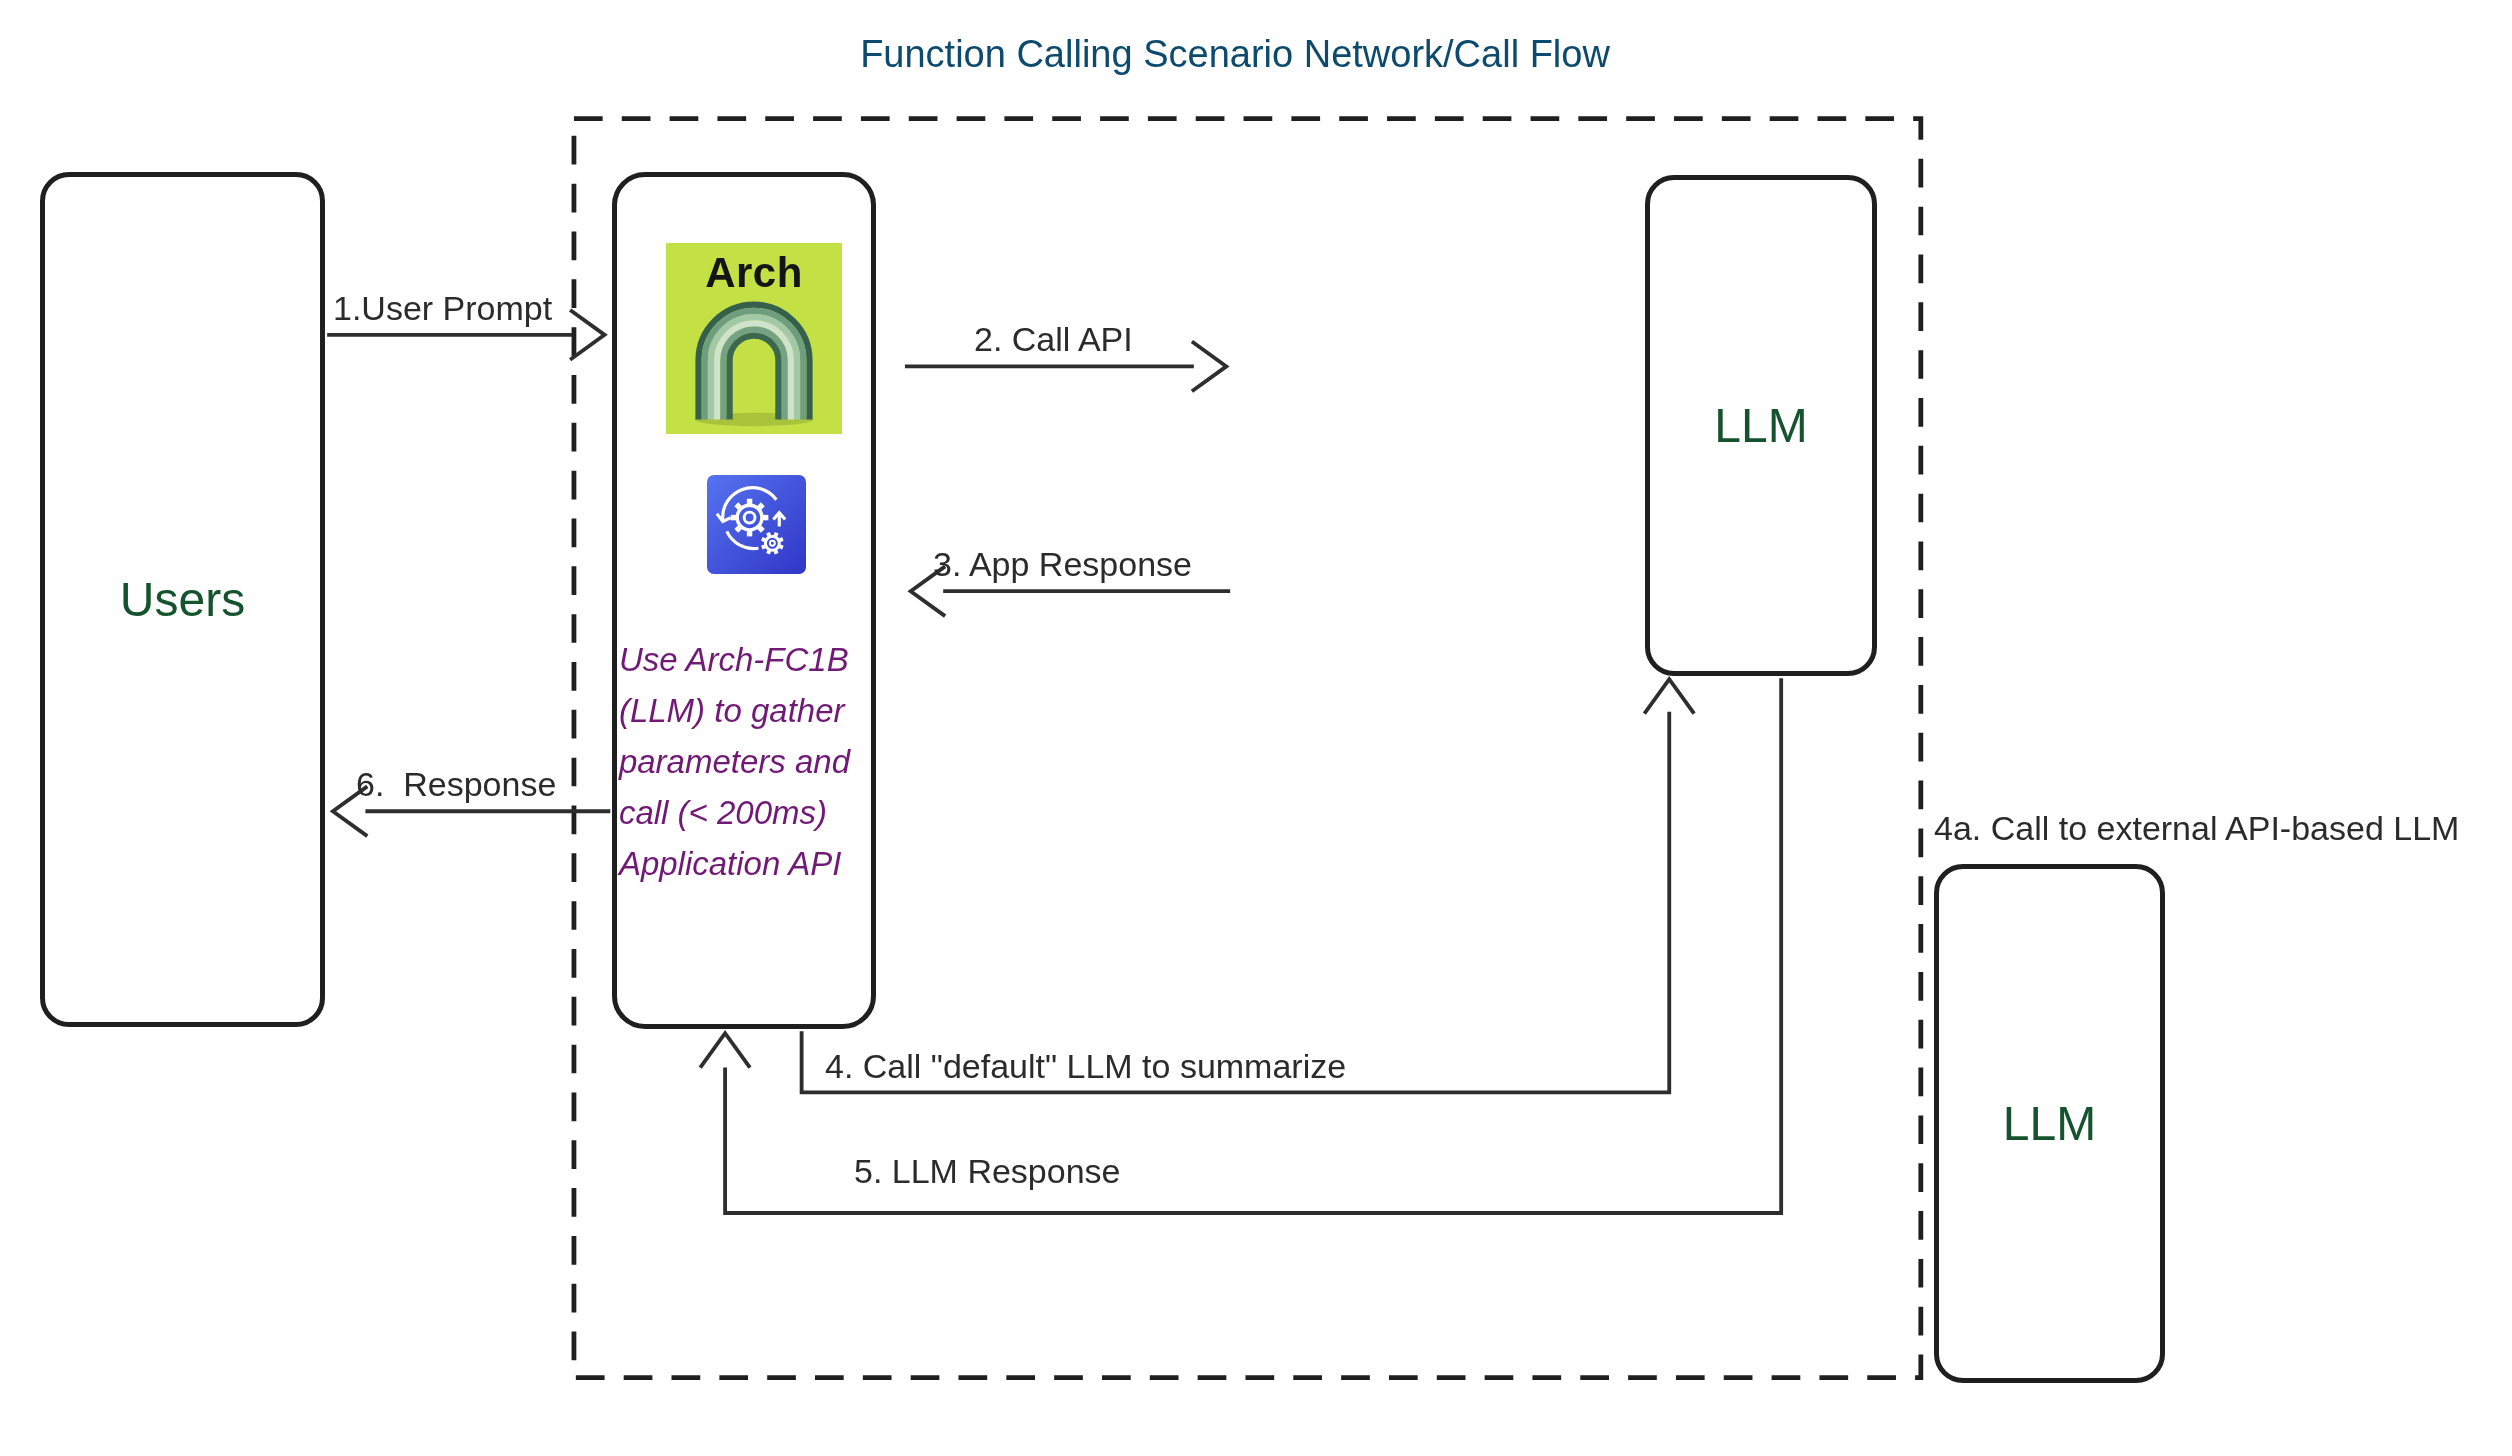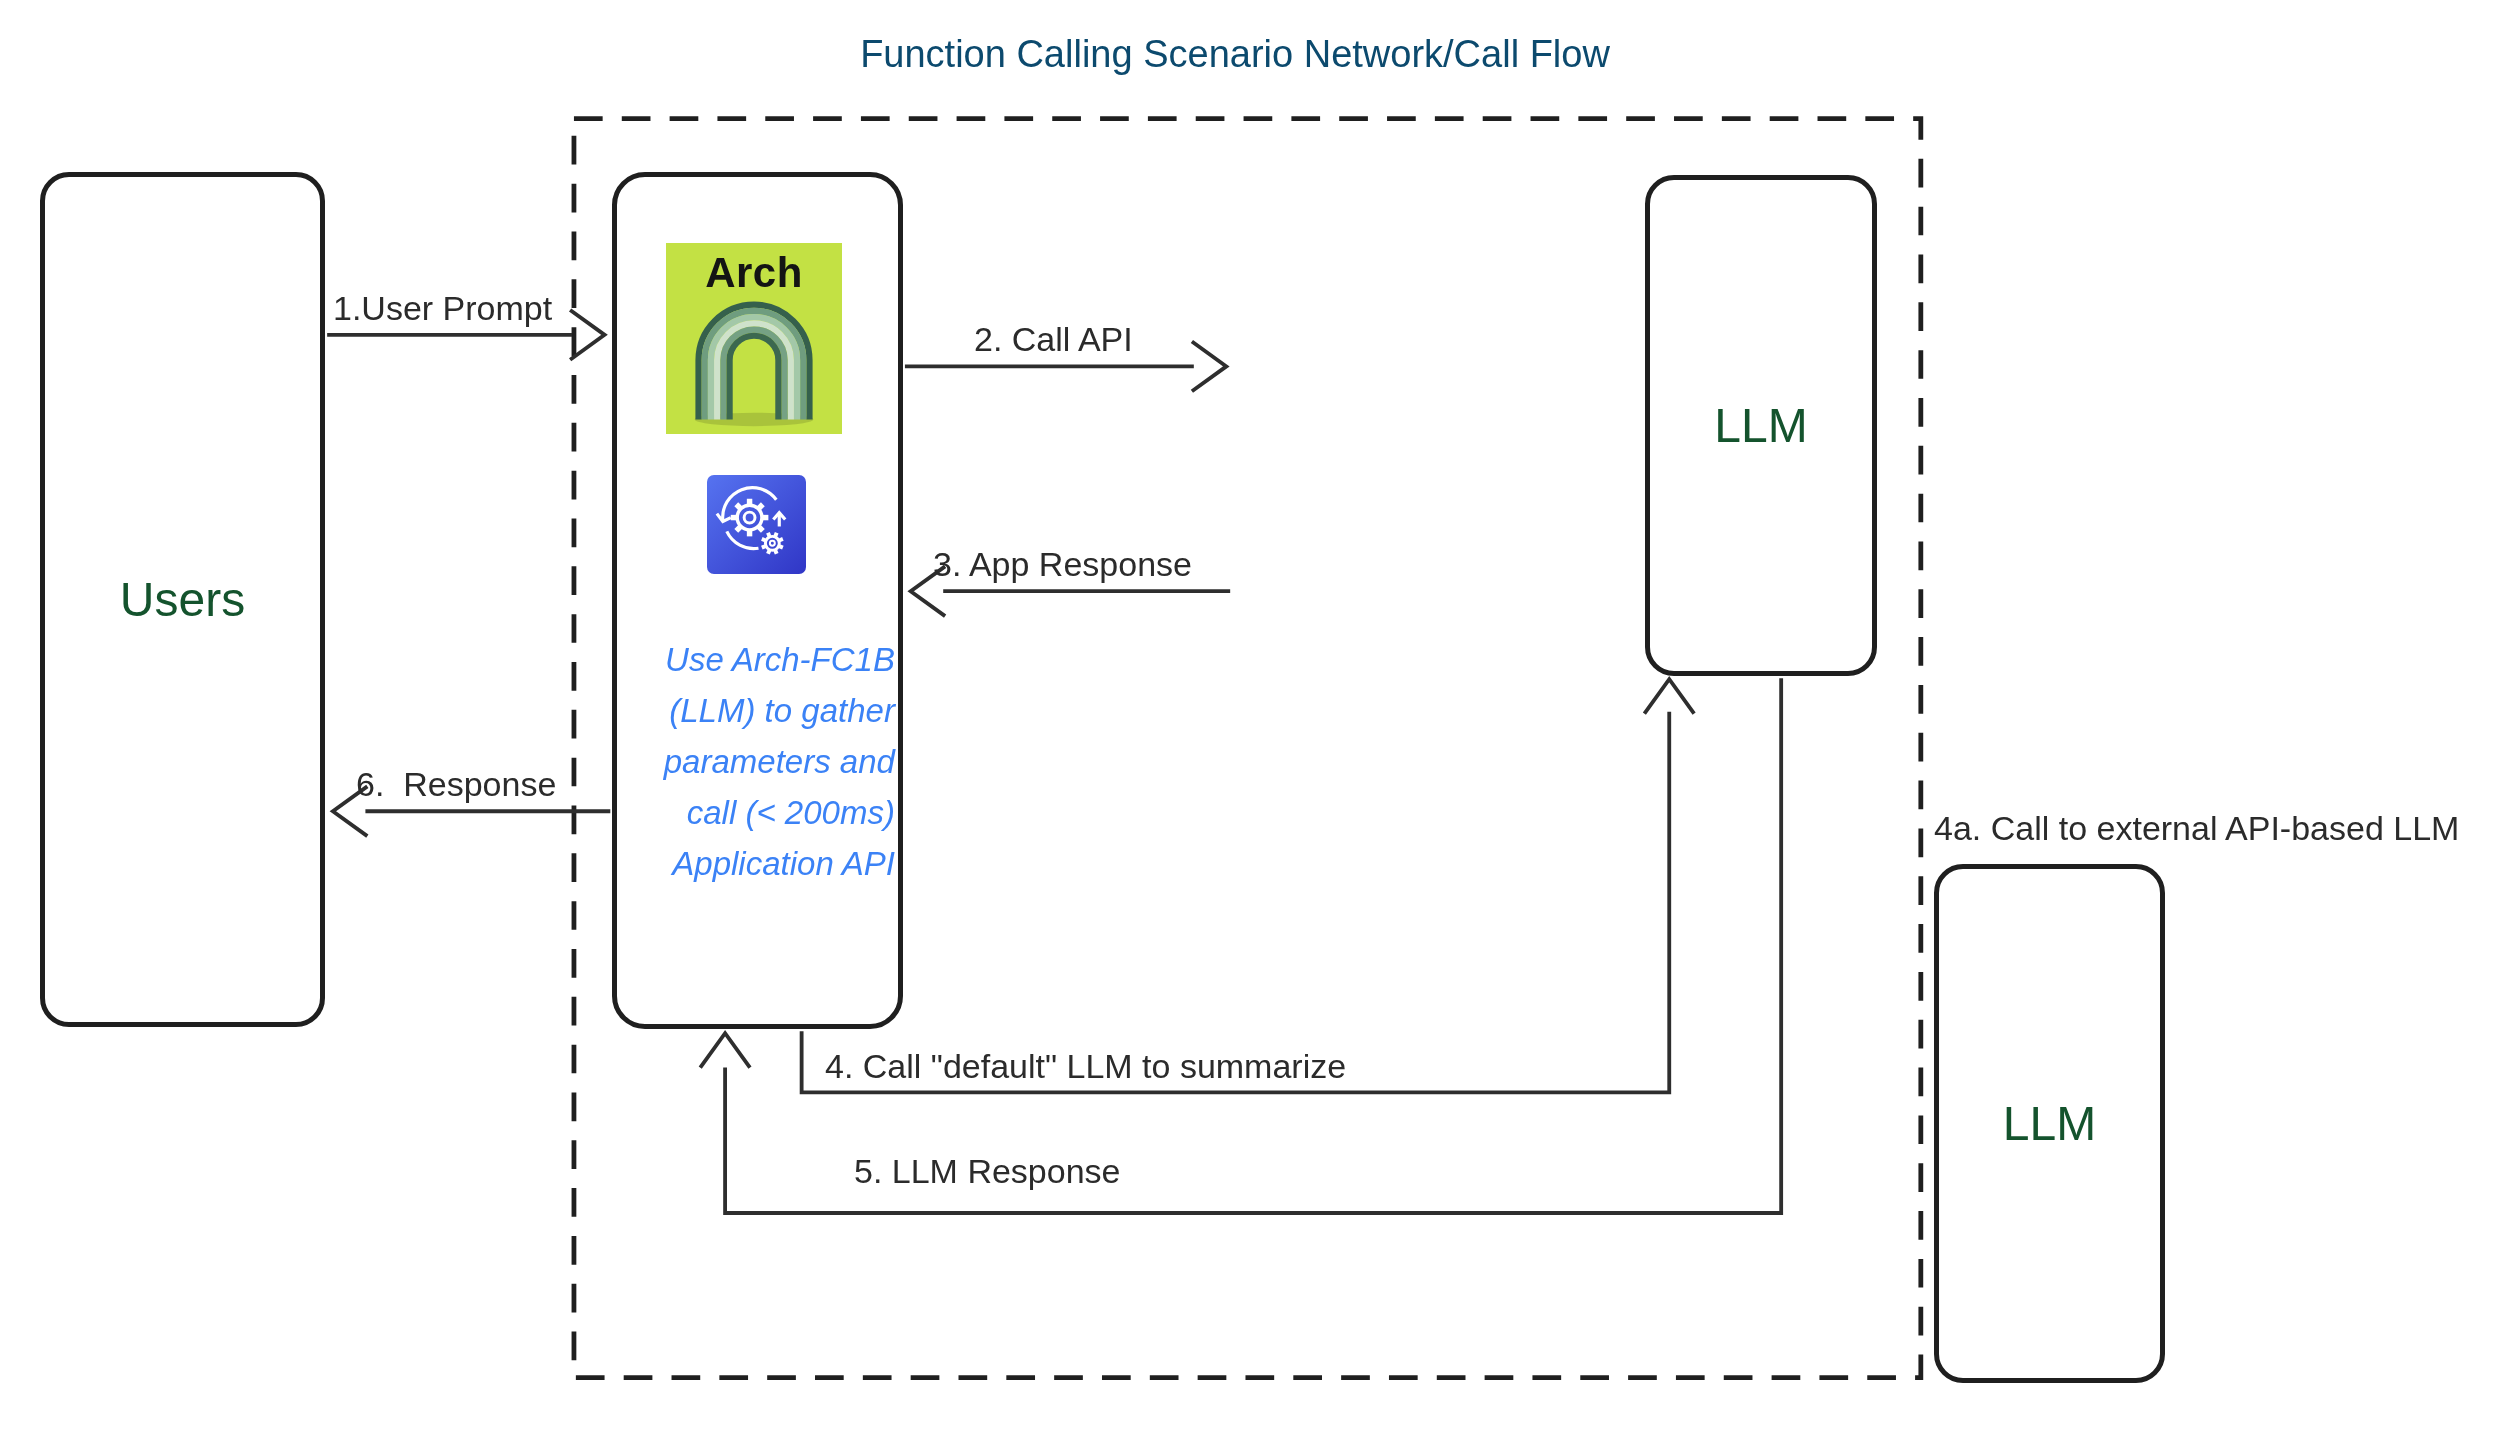--- a/index.html
+++ b/index.html
@@ -14,31 +14,31 @@
   svg.wires{position:absolute;left:0;top:0;}
   .node{
     position:absolute;border:5.7px solid #1f1f1f;border-radius:29px;background:#ffffff;
     display:flex;align-items:center;justify-content:center;box-sizing:border-box;
   }
   .node-label{font-size:48px;color:#14532d;}
   #users{left:40px;top:172px;width:285px;height:855px;}
   #app{left:1230px;top:172px;width:289px;height:855px;}
   #llm-internal{left:1645px;top:175px;width:232px;height:501px;}
   #llm-external{left:1934px;top:864px;width:231px;height:519px;}
-  #arch{left:612px;top:172px;width:291px;height:857px;border-radius:33px;display:block;}
+  #arch{left:612px;top:172px;width:264px;height:857px;border-radius:33px;display:block;}
   .arch-logo{
     position:absolute;left:49px;top:66px;width:176px;height:191px;
     background:#c3e144;overflow:hidden;
   }
   .arch-logo-text{text-align:center;font-weight:700;font-size:42px;color:#141414;margin-top:5.7px;letter-spacing:0.5px;}
   .arch-mark{display:block;margin:0 auto;}
   .gear-badge{position:absolute;left:90px;top:298px;width:99px;height:99px;}
   .arch-note{
-    position:absolute;left:1.9px;top:457px;width:276px;text-align:right;
-    font-style:italic;font-size:33px;line-height:51px;color:#3b82f6;
+    position:absolute;left:1.9px;top:457px;width:276px;text-align:left;
+    font-style:italic;font-size:33px;line-height:51px;color:#701a75;
   }
   .edge-label{
     position:absolute;font-size:34px;color:#2b2b2b;white-space:pre;
   }
   #lbl-e1{left:333px;top:289px;}
   #lbl-e2{left:974px;top:320px;}
   #lbl-e3{left:933px;top:545px;}
   #lbl-e6{left:356px;top:765px;}
   #lbl-e4{left:825px;top:1047px;}
   #lbl-e5{left:830px;top:1152px;margin-left:24px;}

